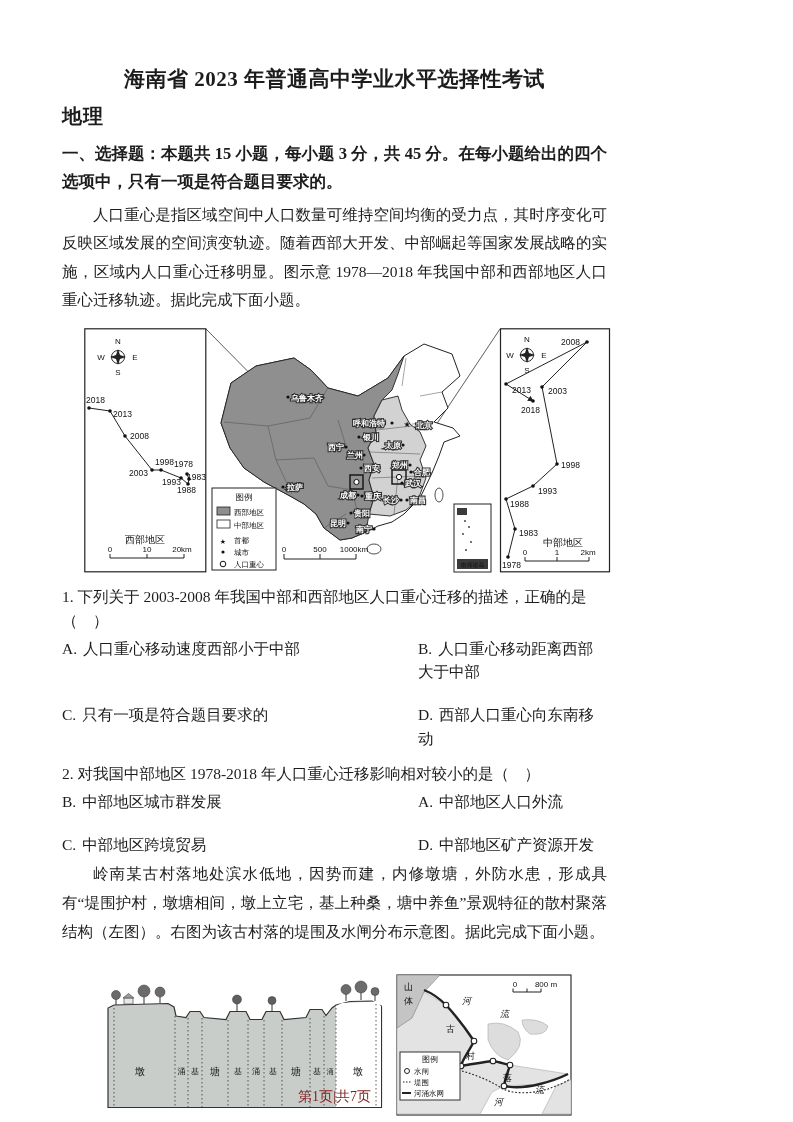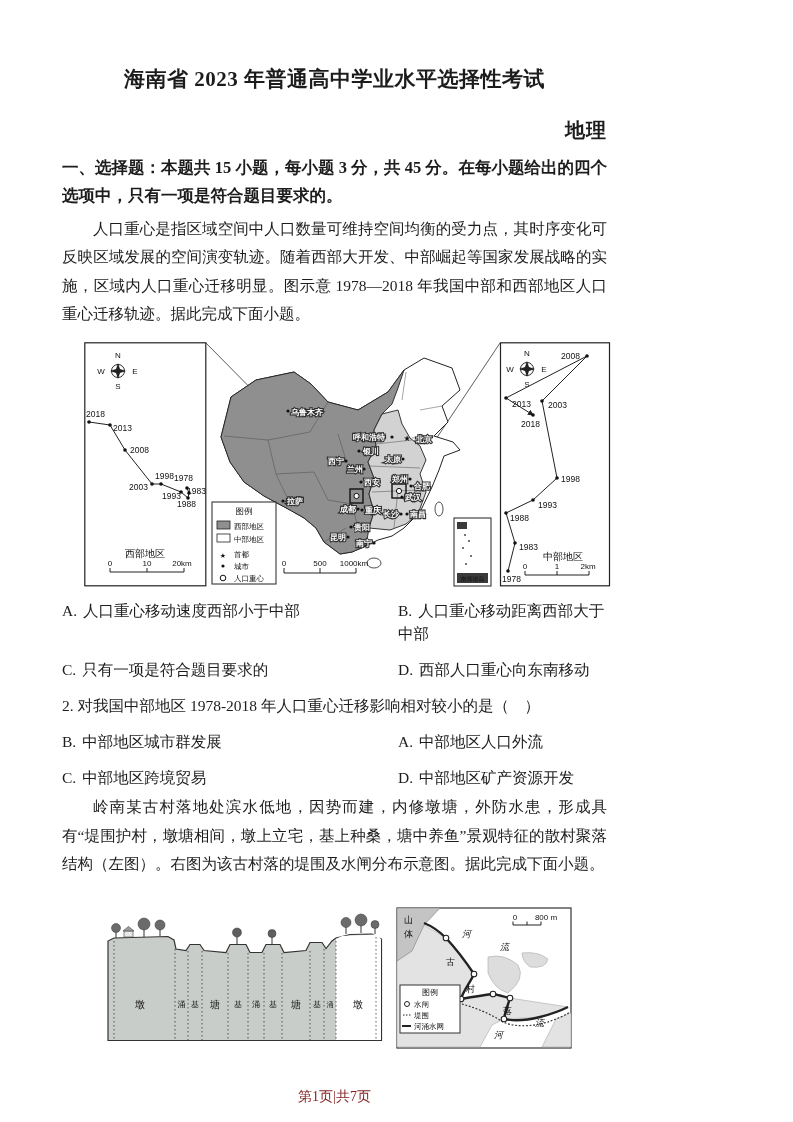--- a/index.html
+++ b/index.html
@@ -1,25 +1,25 @@
 <!DOCTYPE html>
 <html><head>
 <meta charset="utf-8">
 <style>
   html,body{margin:0;padding:0;background:#ffffff;}
   .page{position:relative;width:669px;height:1122px;background:#fff;
         font-family:"Liberation Serif",serif;color:#1c1c1c;overflow:hidden;
         padding:64px 62px 0;box-sizing:border-box;}
   .title{font-size:21px;font-weight:bold;text-align:center;margin:0;line-height:1.45;letter-spacing:.5px;}
-  .subject{font-size:20px;font-weight:bold;text-align:right;margin:22px 0 10px;line-height:1.4;letter-spacing:1px;}
+  .subject{font-size:20px;font-weight:bold;text-align:left;margin:8px 0 10px;line-height:1.4;letter-spacing:1px;}
   .section-head{font-size:16.5px;font-weight:bold;line-height:1.65;text-align:justify;margin:2px 0 6px;}
   .passage{font-size:15.5px;line-height:1.84;text-align:justify;text-indent:2em;margin:4px 0 0;}
   .fig1{display:block;margin:12px 0 4px 22px;}
   .question{font-size:15.5px;line-height:1.55;margin:12px 0 0;}
-  .opts{display:grid;grid-template-columns:336px auto;font-size:15.5px;line-height:1.5;margin-top:12px;row-gap:13px;}
+  .opts{display:grid;grid-template-columns:336px auto;font-size:15.5px;line-height:1.5;margin-top:4px;row-gap:13px;gap:20px;}
   .opt .lab{margin-right:6px;}
   .fig2row{display:flex;align-items:flex-start;gap:4px;margin:28px 0 0 38px;}
   .footer{position:absolute;left:0;right:0;bottom:16px;text-align:center;font-size:14px;color:#7f1d1d;}
   svg text{font-family:"Liberation Sans",sans-serif;fill:#111;}
   svg text.cjk{font-family:"Liberation Serif",serif;}
   .halo{fill:#fff;stroke:#2f2f2f;stroke-width:2.2px;paint-order:stroke;font-weight:bold;}
 </style>
 </head>
 <body>
 
@@ -245,20 +245,21 @@
           <line x1="89" y1="228" x2="89" y2="232"></line>
       </g>
       <g font-size="8">
         <text x="25" y="226" text-anchor="middle">0</text>
         <text x="57" y="226" text-anchor="middle">1</text>
         <text x="88" y="226" text-anchor="middle">2km</text>
       </g>
     </g>
   </svg>
 
+  <p class="question">1. 下列关于 2003-2008 年我国中部和西部地区人口重心迁移的描述，正确的是（　）</p>
   <div class="opts">
     <div class="opt"><span class="lab">A.</span><span>人口重心移动速度西部小于中部</span></div>
     <div class="opt"><span class="lab">B.</span><span>人口重心移动距离西部大于中部</span></div>
     <div class="opt"><span class="lab">C.</span><span>只有一项是符合题目要求的</span></div>
     <div class="opt"><span class="lab">D.</span><span>西部人口重心向东南移动</span></div>
   </div>
 
   <p class="question">2. 对我国中部地区 1978-2018 年人口重心迁移影响相对较小的是（　）</p>
   <div class="opts">
     <div class="opt"><span class="lab">B.</span><span>中部地区城市群发展</span></div>

